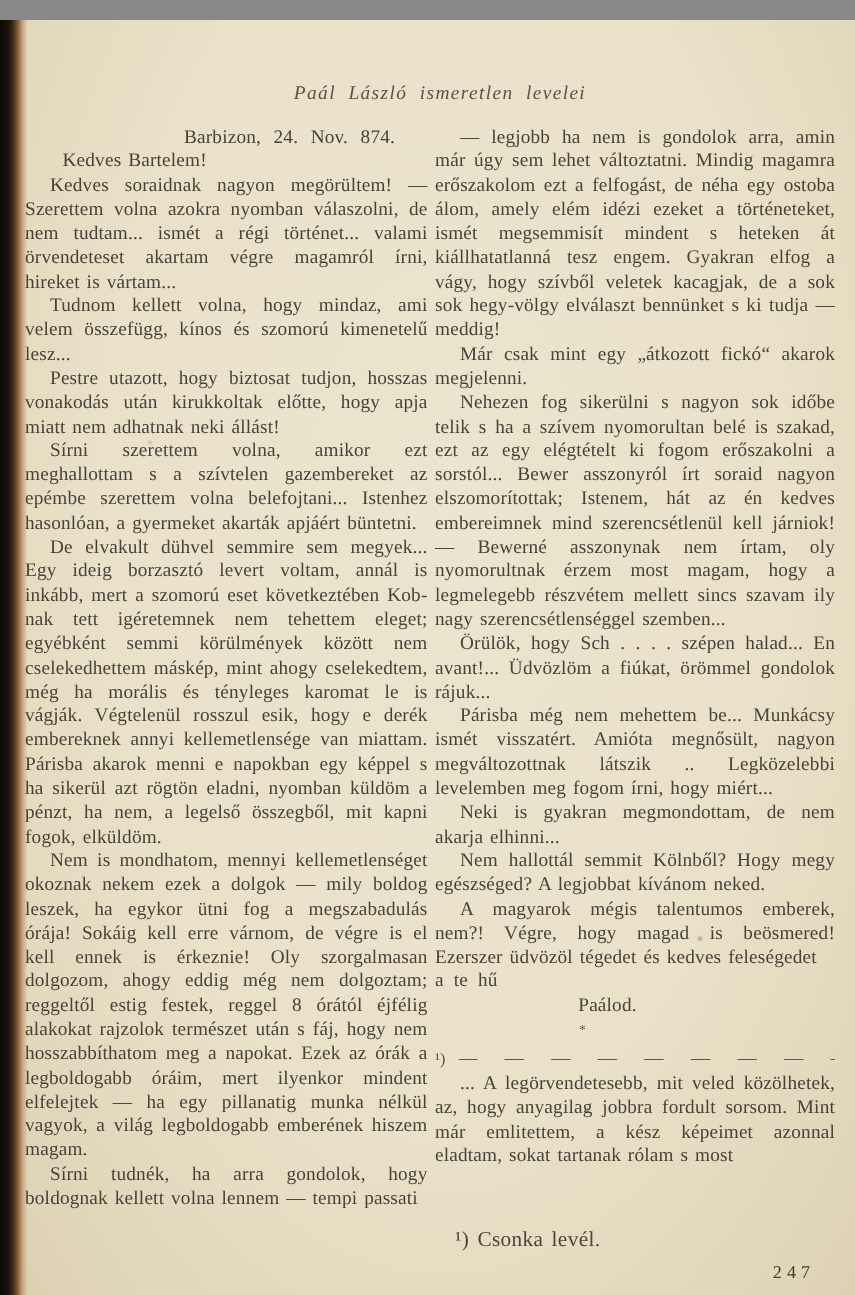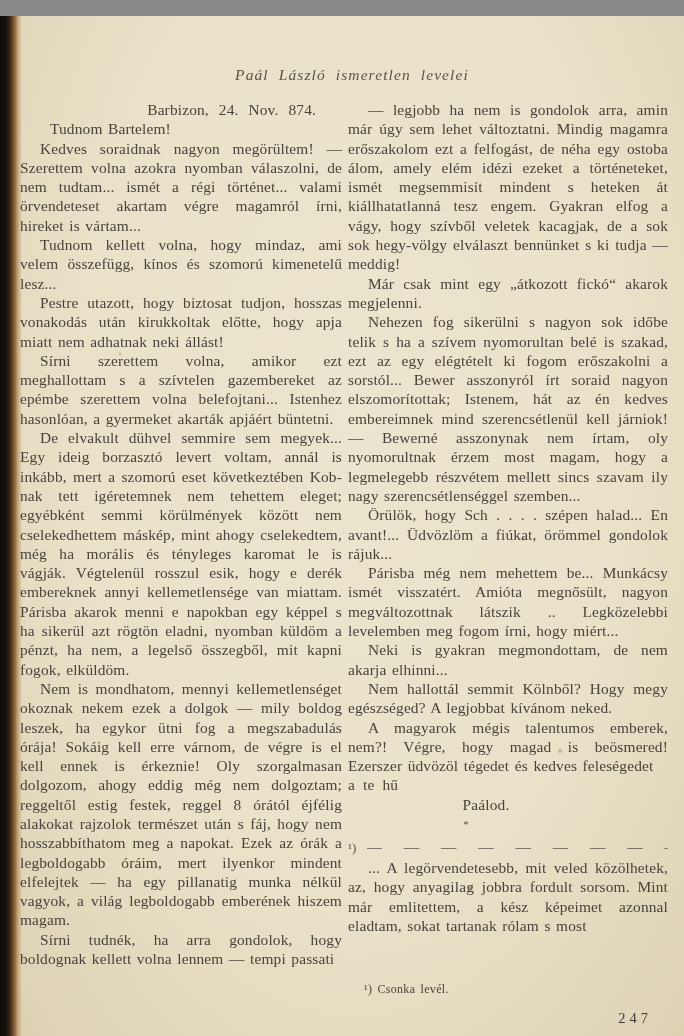--- a/index.html
+++ b/index.html
@@ -59,40 +59,40 @@
     font-size:11px; line-height:20px; color:#5a5349;
   }
   p.dash-sep {
     text-indent:0; display:flex; align-items:baseline;
     margin-top:2px; line-height:21px; color:#5a5349;
   }
   .fn-marker { flex:0 0 auto; padding-right:10px; font-size:13px; }
   .dashes { flex:1 1 auto; white-space:nowrap; overflow:hidden; word-spacing:16px; letter-spacing:1px; }
   .footnote {
     position:absolute; left:364px; top:966px;
-    font-size:12px; letter-spacing:0.3px; word-spacing:2px;
+    font-size:17px; letter-spacing:0.3px; word-spacing:2px;
     color:#4a453c;
   }
   .page-number {
     position:absolute; right:32px; top:994px;
     font-size:14.5px; letter-spacing:4px;
     color:#413c33;
   }
 </style>
 </head>
 <body>
 
 <div class="page">
   <div class="gutter"></div>
 
   <div class="title">Paál László ismeretlen levelei</div>
 
   <div class="col col-left">
     <p class="dateline">Barbizon, 24. Nov. 874.</p>
-    <p class="salutation">Tudnom Bartelem!</p>
+    <p class="salutation">Kedves Bartelem!</p>
     <p>Kedves soraidnak nagyon megörültem! — Szerettem volna azokra nyomban válaszolni, de nem tudtam... ismét a régi történet... valami örvendeteset akartam végre magamról írni, hireket is vártam...</p>
     <p>Tudnom kellett volna, hogy mindaz, ami velem összefügg, kínos és szomorú kimenetelű lesz...</p>
     <p>Pestre utazott, hogy biztosat tudjon, hosszas vonakodás után kirukkoltak előtte, hogy apja miatt nem adhatnak neki állást!</p>
     <p>Sírni szerettem volna, amikor ezt meghallottam s a szívtelen gazembereket az epémbe szerettem volna belefojtani... Istenhez hasonlóan, a gyermeket akarták apjáért büntetni.</p>
     <p>De elvakult dühvel semmire sem megyek... Egy ideig borzasztó levert voltam, annál is inkább, mert a szomorú eset következtében Kob-nak tett igéretemnek nem tehettem eleget; egyébként semmi körülmények között nem cselekedhettem máskép, mint ahogy cselekedtem, még ha morális és tényleges karomat le is vágják. Végtelenül rosszul esik, hogy e derék embereknek annyi kellemetlensége van miattam. Párisba akarok menni e napokban egy képpel s ha sikerül azt rögtön eladni, nyomban küldöm a pénzt, ha nem, a legelső összegből, mit kapni fogok, elküldöm.</p>
     <p>Nem is mondhatom, mennyi kellemetlenséget okoznak nekem ezek a dolgok — mily boldog leszek, ha egykor ütni fog a megszabadulás órája! Sokáig kell erre várnom, de végre is el kell ennek is érkeznie! Oly szorgalmasan dolgozom, ahogy eddig még nem dolgoztam; reggeltől estig festek, reggel 8 órától éjfélig alakokat rajzolok természet után s fáj, hogy nem hosszabbíthatom meg a napokat. Ezek az órák a legboldogabb óráim, mert ilyenkor mindent elfelejtek — ha egy pillanatig munka nélkül vagyok, a világ legboldogabb emberének hiszem magam.</p>
     <p>Sírni tudnék, ha arra gondolok, hogy boldognak kellett volna lennem — tempi passati</p>
   </div>
 
   <div class="col col-right">

